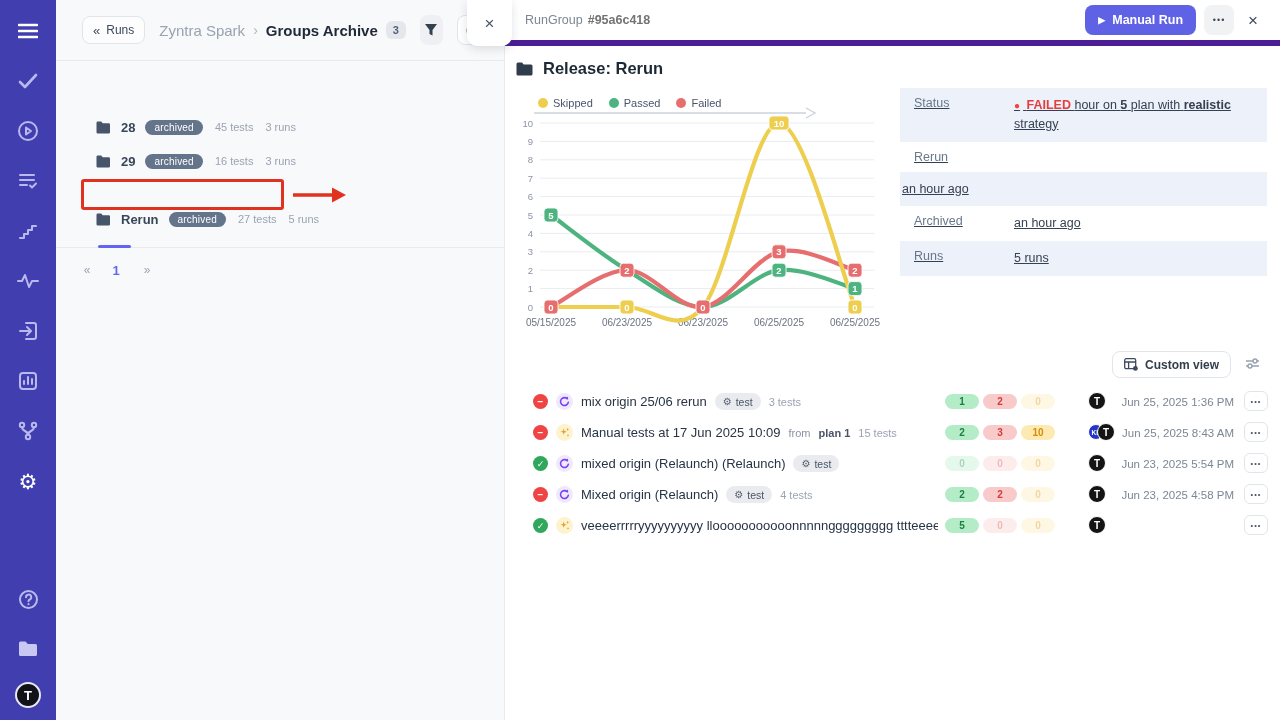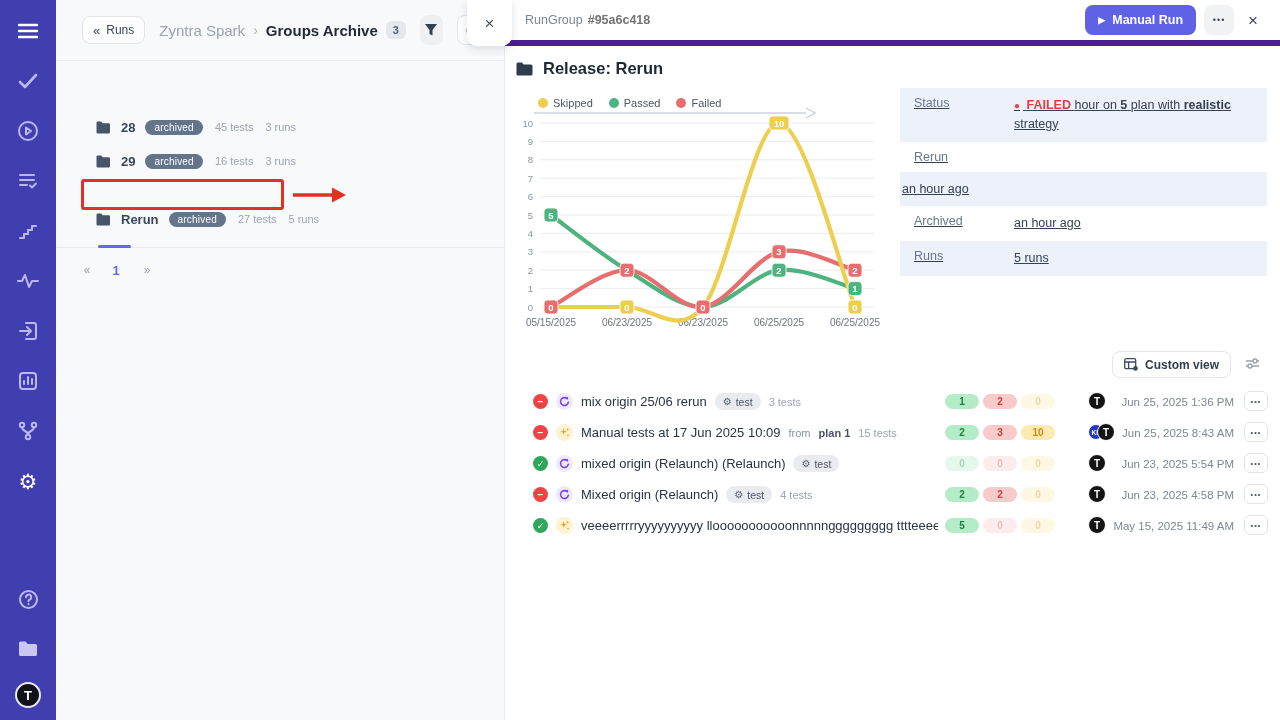--- a/index.html
+++ b/index.html
@@ -536,19 +536,18 @@
           <span class="run-name">veeeerrrrryyyyyyyyyy llooooooooooonnnnnggggggggg tttteeeexxxxx</span>
         </div>
         <div class="pills">
           <span class="pill pill-p">5</span>
           <span class="pill pill-f muted">0</span>
           <span class="pill pill-s muted">0</span>
         </div>
         <div class="avatars">
             <span class="av">T</span>
           </div>
-        <div class="run-date">May 15, 2025 11:49 AM</div>
         <button class="row-more">•••</button>
       </div>
 
     </div>
   </section>
 </div>
 
 </body></html>

